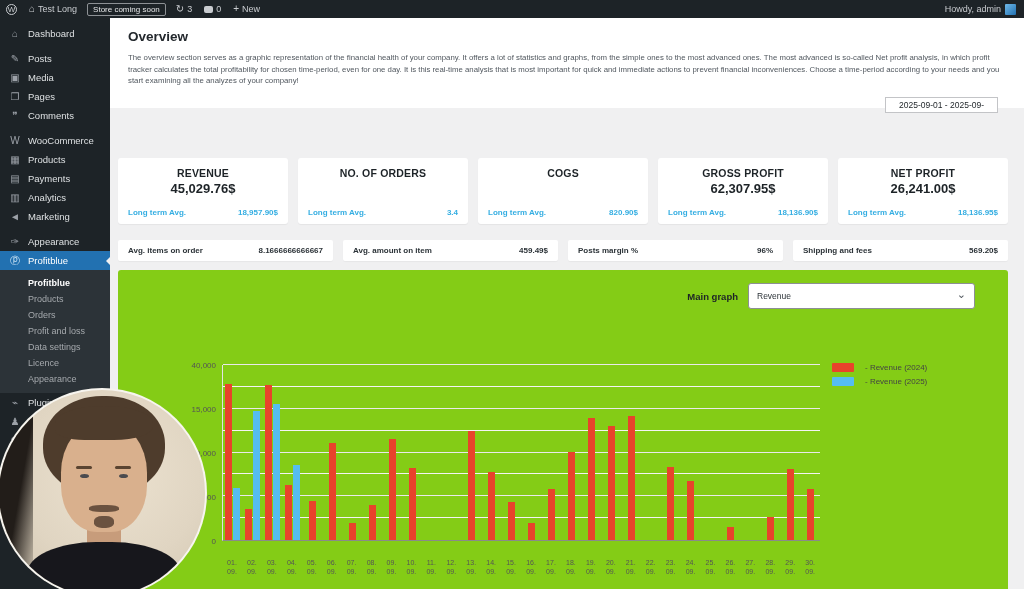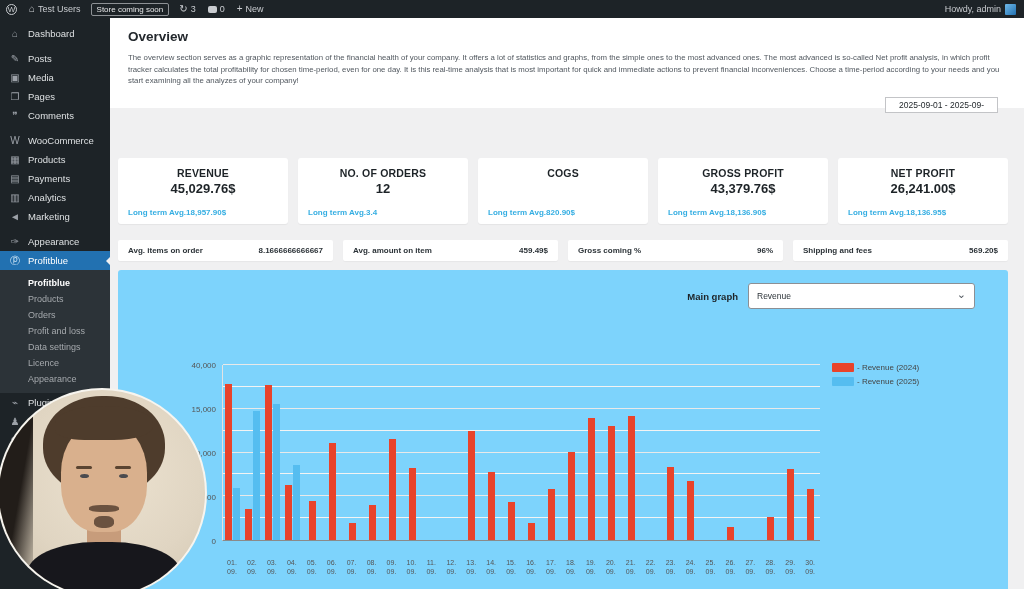--- a/index.html
+++ b/index.html
@@ -49,35 +49,35 @@
   .page-title { font-size:13.5px; font-weight:bold; color:#23282d; margin-bottom:8px; }
   .page-desc { font-size:7.8px; line-height:11.5px; color:#50575e; max-width:880px; }
   .date-box { position:absolute; top:79px; right:26px; width:113px; height:16px; background:#fff;
     border:1px solid #c3c4c7; font-size:8.5px; display:flex; align-items:center; justify-content:center;
     color:#1d2327; overflow:hidden; white-space:nowrap; }
   
   .cards-row { position:absolute; top:140px; left:8px; width:890px; display:flex; gap:10px; }
   .card { flex:1; background:#fff; border-radius:3px; height:66px; position:relative; box-shadow:0 1px 1px rgba(0,0,0,.05); }
   .card-title { text-align:center; font-weight:bold; font-size:10.5px; padding-top:9px; letter-spacing:.2px; }
   .card-value { text-align:center; font-weight:bold; font-size:13px; margin-top:2px; }
-  .card-avg { position:absolute; left:10px; right:10px; bottom:7px; display:flex; 
+  .card-avg { position:absolute; left:10px; right:10px; bottom:7px; display:flex; justify-content:space-between;
     font-size:8px; font-weight:bold; color:#35aee2; }
   .subcards-row { position:absolute; top:222px; left:8px; width:890px; display:flex; gap:10px; }
   .subcard { flex:1; background:#fff; border-radius:2px; height:21px; display:flex; align-items:center;
     justify-content:space-between; padding:0 10px; font-size:8px; font-weight:bold; color:#2c3338;
     box-shadow:0 1px 1px rgba(0,0,0,.04); }
   
-  .chart-panel { position:absolute; top:252px; left:8px; width:890px; height:319px; background:#7dd3fc; border-radius:3px 3px 0 0; }
+  .chart-panel { position:absolute; top:252px; left:8px; width:890px; height:319px; background:#84cc16; border-radius:3px 3px 0 0; }
   .graph-row { position:absolute; top:13px; right:33px; display:flex; align-items:center; gap:10px; }
   .graph-label { font-size:9.5px; font-weight:bold; }
   .graph-select { width:227px; height:26px; border:1px solid #8c8f94; border-radius:3px; background:#fff;
     font-size:8.5px; color:#2c3338; display:flex; align-items:center; padding:0 8px; cursor:pointer; position:relative; }
   .graph-select .chev { position:absolute; right:8px; top:4px; font-size:11px; color:#50575e; }
   .legend { position:absolute; top:93px; left:714px; display:flex; flex-direction:column; gap:5px; }
-  .legend-row { display:flex; align-items:center; gap:3px; font-size:8px; color:#444; }
+  .legend-row { display:flex; align-items:center; gap:11px; font-size:8px; color:#444; }
   .legend-swatch { width:22px; height:9px; border-radius:1px; flex:none; }
   .plot { position:absolute; left:104px; top:95px; width:598px; height:176px;
     border-bottom:1px solid #8a8a8a; border-left:1px solid #e3e3e3; }
   .gridline { position:absolute; left:0; right:0; height:1px; background:#f3f3f3; }
   .gridline.major { background:#e9e9e9; }
   .ylabels { position:absolute; left:34px; top:95px; height:176px; width:64px; }
   .ylabel { position:absolute; right:0; transform:translateY(50%); font-size:8px; color:#555; }
   .bars { position:absolute; inset:0; display:flex; }
   .bar-group { flex:1; display:flex; align-items:flex-end; justify-content:center; gap:1px; }
   .bar { width:7px; flex:none; }
@@ -103,21 +103,21 @@
 </style>
 </head>
 <body>
 
 <div class="adminbar">
   <div class="ab-item">
     <span class="ab-logo">W</span>
   </div>
   <div class="ab-item">
     <span class="ab-icon">⌂</span>
-    <span>Test Users</span>
+    <span>Test Long</span>
   </div>
   <div class="ab-badge">Store coming soon</div>
   <div class="ab-item">
     <span class="ab-icon">↻</span>
     <span>3</span>
   </div>
   <div class="ab-item">
     <span class="ab-bubble"></span>
     <span>0</span>
   </div>
@@ -220,36 +220,35 @@
       <div class="card">
         <div class="card-title">REVENUE</div>
         <div class="card-value">45,029.76$</div>
         <div class="card-avg">
           <span>Long term Avg.</span>
           <span>18,957.90$</span>
         </div>
       </div>
       <div class="card">
         <div class="card-title">NO. OF ORDERS</div>
-        <div class="card-value">12</div>
         <div class="card-avg">
           <span>Long term Avg.</span>
           <span>3.4</span>
         </div>
       </div>
       <div class="card">
         <div class="card-title">COGS</div>
         <div class="card-avg">
           <span>Long term Avg.</span>
           <span>820.90$</span>
         </div>
       </div>
       <div class="card">
         <div class="card-title">GROSS PROFIT</div>
-        <div class="card-value">43,379.76$</div>
+        <div class="card-value">62,307.95$</div>
         <div class="card-avg">
           <span>Long term Avg.</span>
           <span>18,136.90$</span>
         </div>
       </div>
       <div class="card">
         <div class="card-title">NET PROFIT</div>
         <div class="card-value">26,241.00$</div>
         <div class="card-avg">
           <span>Long term Avg.</span>
@@ -260,21 +259,21 @@
   <div class="subcards-row" id="subcards">
       <div class="subcard">
         <span>Avg. items on order</span>
         <span>8.1666666666667</span>
       </div>
       <div class="subcard">
         <span>Avg. amount on item</span>
         <span>459.49$</span>
       </div>
       <div class="subcard">
-        <span>Gross coming %</span>
+        <span>Posts margin %</span>
         <span>96%</span>
       </div>
       <div class="subcard">
         <span>Shipping and fees</span>
         <span>569.20$</span>
       </div>
     </div>
 
   <div class="chart-panel">
     <div class="graph-row">

